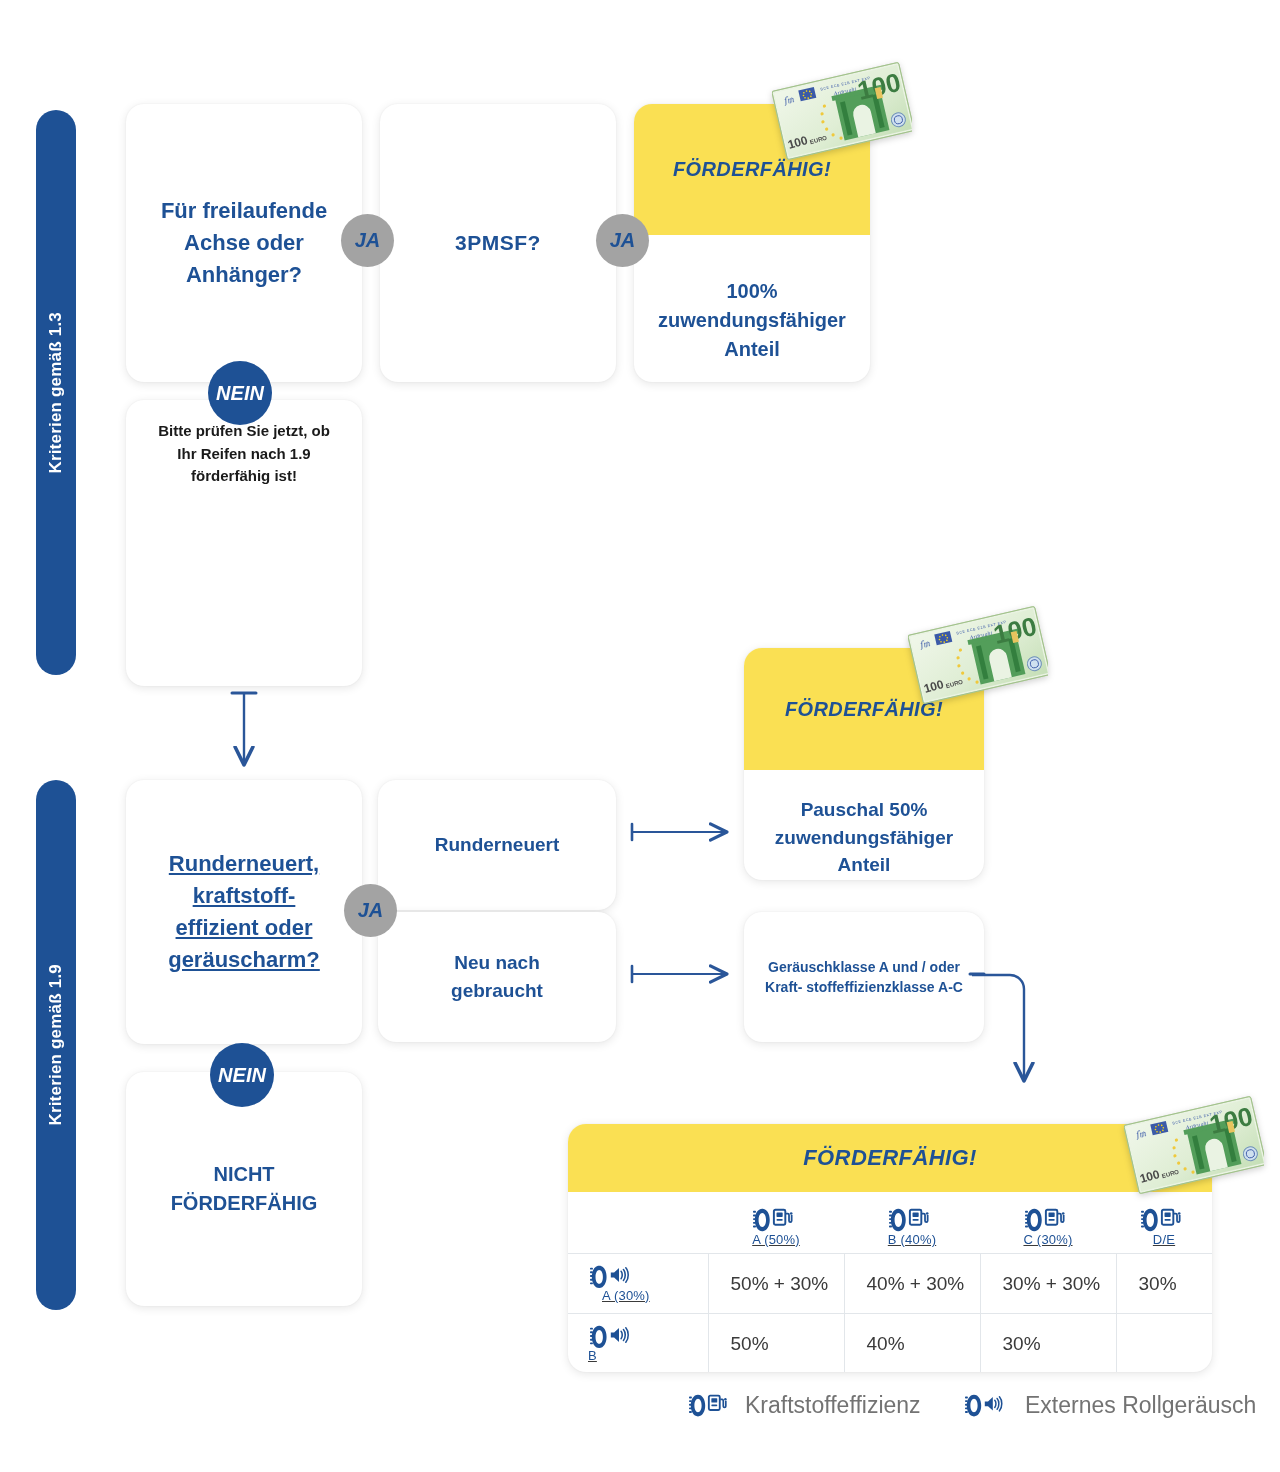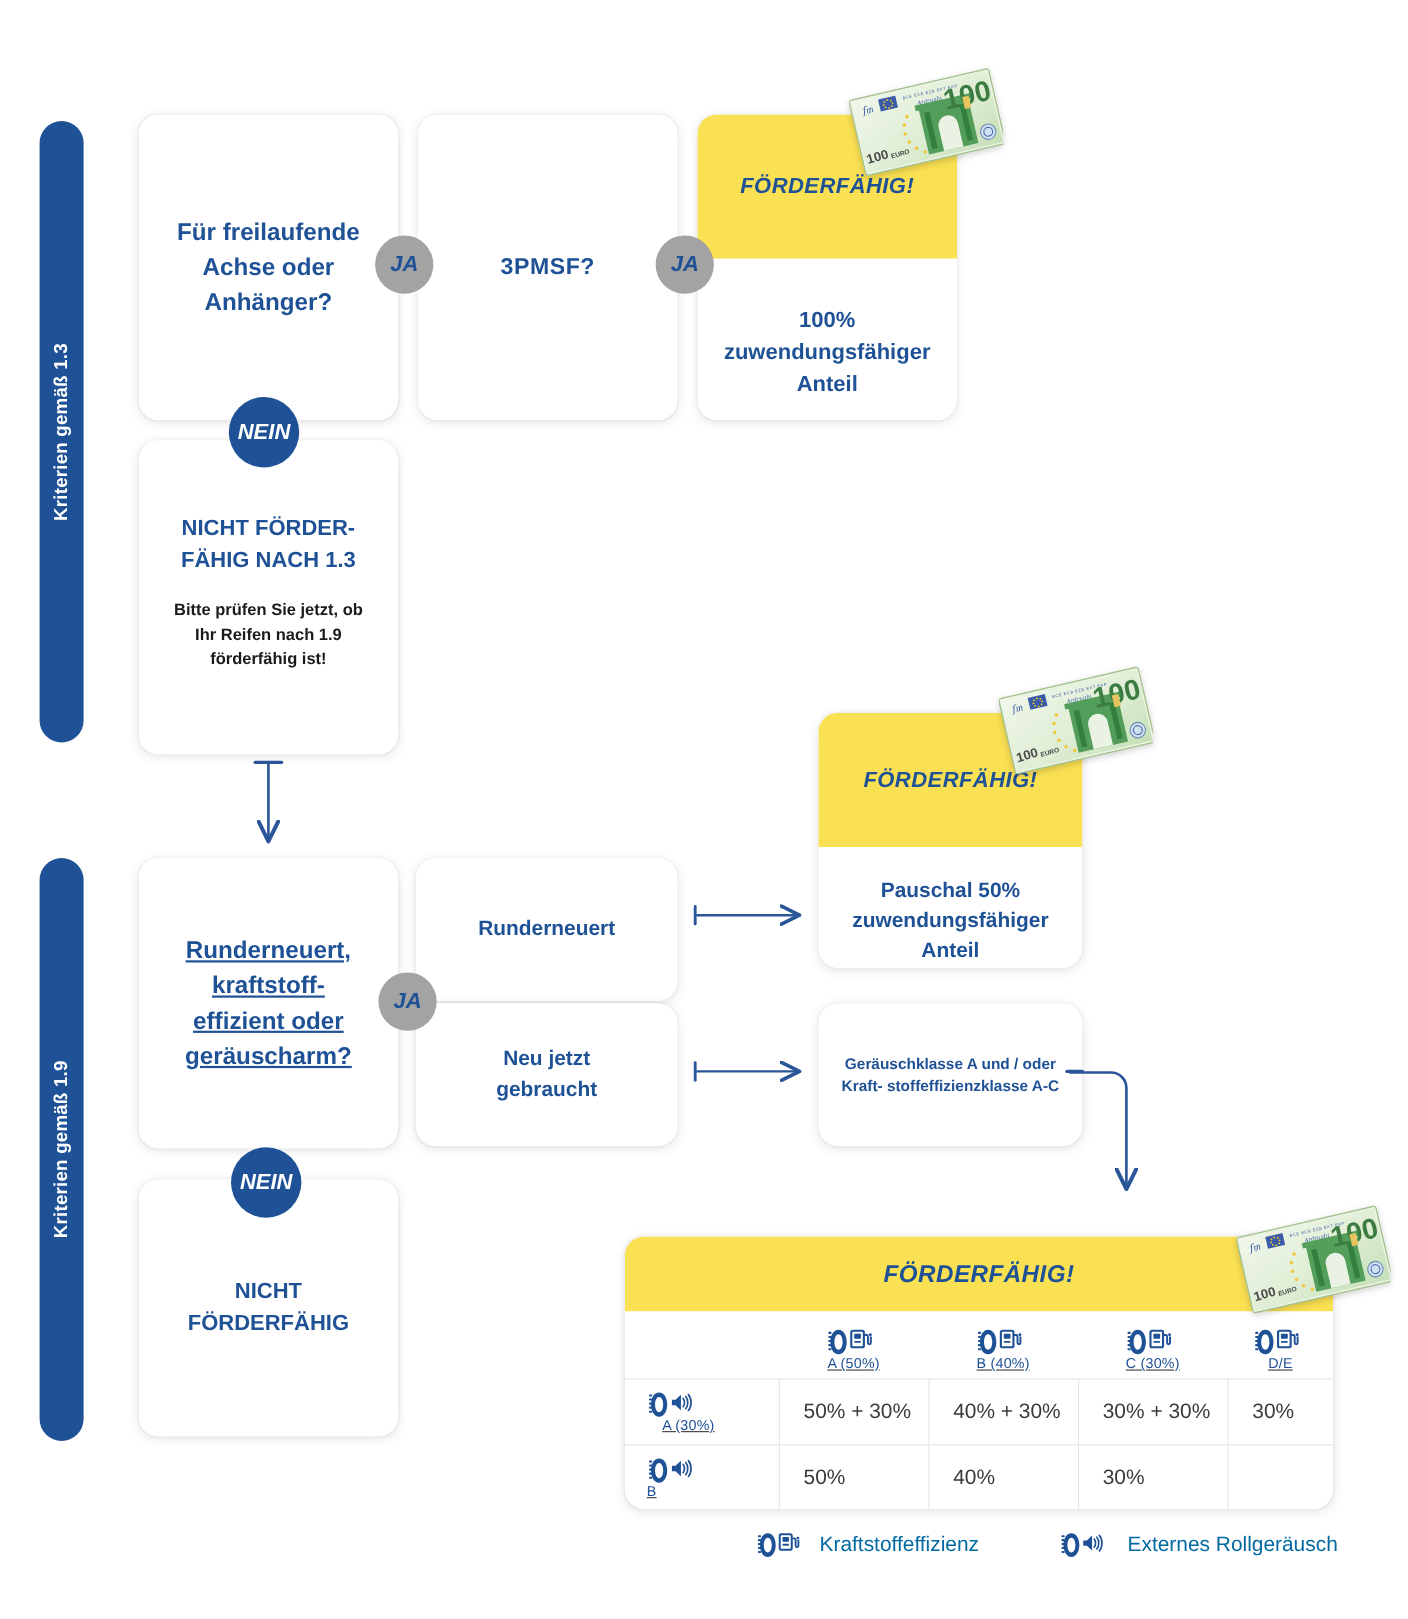--- a/index.html
+++ b/index.html
@@ -104,22 +104,22 @@
   table.grid .colhead { text-align: center; padding: 14px 0 6px 0; border: none; }
   .icon-label { font-size: 13px; color: #1E5195; margin-top: -2px; letter-spacing: 0.2px;}
   .cellborder { border-left: 1px solid #e2e6ea; }
   .rowborder td { border-top: 1px solid #e2e6ea; }
 
   .legend {
     position: absolute;
     display: flex;
     align-items: center;
     gap: 9px;
-    color: #0369a1;
-    font-size: 19px;
+    color: #737373;
+    font-size: 23px;
   }
   .icostack { display: flex; flex-direction: column; align-items: center; text-decoration: underline; }
 </style>
 </head>
 <body>
 
 <div id="stage">
 
   <svg width="0" height="0" style="position:absolute" aria-hidden="true">
     <defs>
@@ -245,21 +245,20 @@
     <g transform="translate(6,22) rotate(-13 65 35)">
         <use href="#note-glyph"></use>
       </g>
   </svg>
 
   <div class="badge nein" style="left:208px; top:361px; width:64px; height:64px; font-size:20px;">
     <span>NEIN</span>
   </div>
 
   <div class="card" style="left:126px; top:400px; width:236px; height:286px; justify-content:flex-start;">
-    <div class="headline" style="font-size:20px; width:185px; margin-top:66px;">NICHT FÖRDER-FÄHIG NACH 1.3</div>
     <div style="font-size:15px; font-weight:bold; color:#1a1a1a; width:175px; line-height:1.5; margin-top:20px;">Bitte prüfen Sie jetzt, ob Ihr Reifen nach 1.9 förderfähig ist!</div>
   </div>
 
   <svg class="arrow" style="left:212px; top:690px;" width="70" height="90" viewBox="0 0 70 90">
     <path d="M20,3 H44" stroke="#2a5699" stroke-width="3" stroke-linecap="round"></path>
     <path d="M32,4 V74" stroke="#2a5699" stroke-width="2.4" marker-end="url(#ah)"></path>
   </svg>
 
   <div class="rail" style="left:36px; top:780px; width:40px; height:530px;">
     <span>Kriterien gemäß 1.9</span>
@@ -271,21 +270,21 @@
 
   <div class="badge ja" style="left:344px; top:884px; width:53px; height:53px; font-size:20px;">
     <span>JA</span>
   </div>
 
   <div class="card" style="left:378px; top:780px; width:238px; height:130px;">
     <div class="headline" style="font-size:19px;">Runderneuert</div>
   </div>
 
   <div class="card" style="left:378px; top:912px; width:238px; height:130px;">
-    <div class="headline" style="font-size:19px; width:140px;">Neu jetzt gebraucht</div>
+    <div class="headline" style="font-size:19px; width:140px;">Neu nach gebraucht</div>
   </div>
 
   <svg class="arrow" style="left:630px; top:820px;" width="106" height="26" viewBox="0 0 106 26">
     <path d="M2,4 V20" stroke="#2a5699" stroke-width="2.6" stroke-linecap="round"></path>
     <path d="M3,12 H96" stroke="#2a5699" stroke-width="2.2" marker-end="url(#ah)"></path>
   </svg>
 
   <svg class="arrow" style="left:630px; top:962px;" width="106" height="26" viewBox="0 0 106 26">
     <path d="M2,4 V20" stroke="#2a5699" stroke-width="2.6" stroke-linecap="round"></path>
     <path d="M3,12 H96" stroke="#2a5699" stroke-width="2.2" marker-end="url(#ah)"></path>

